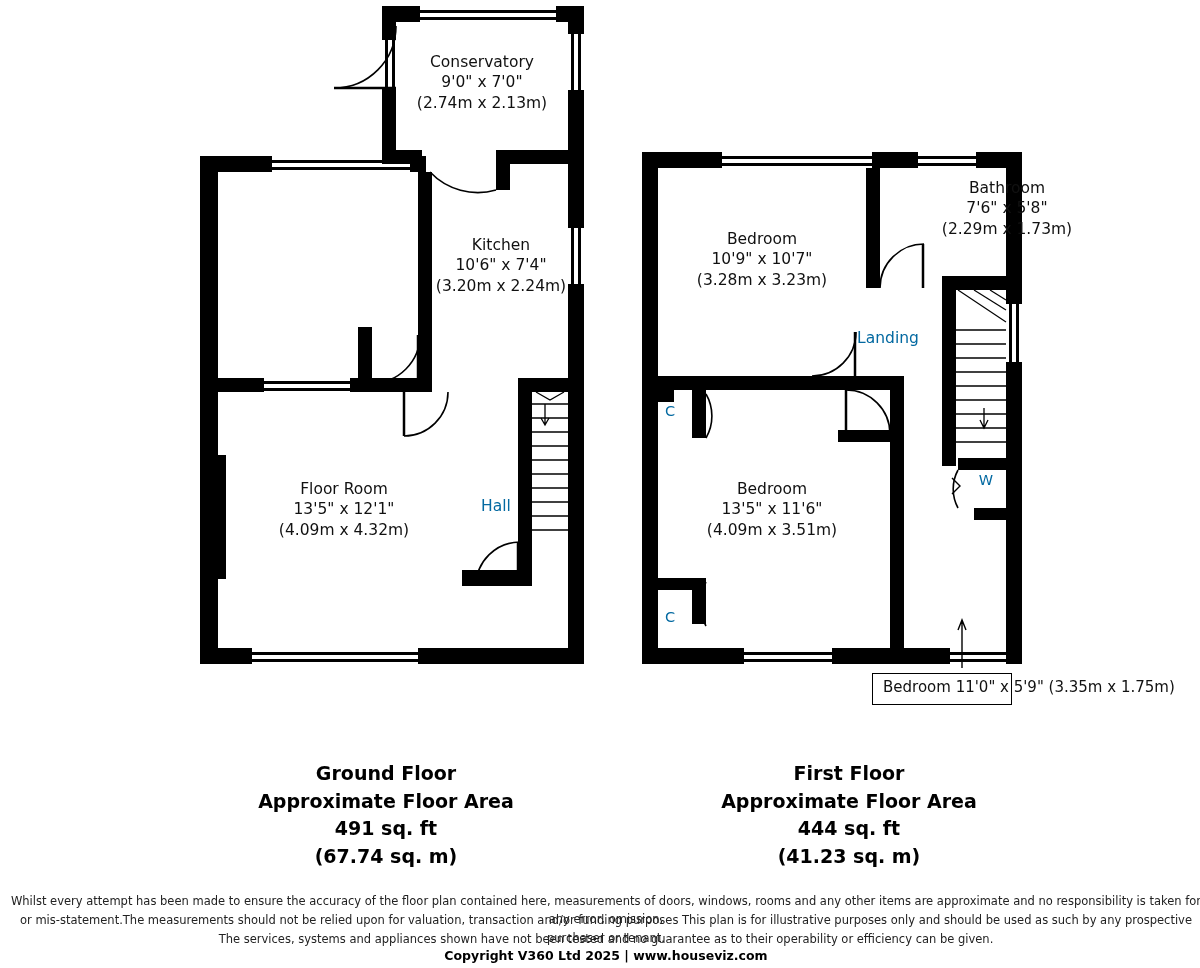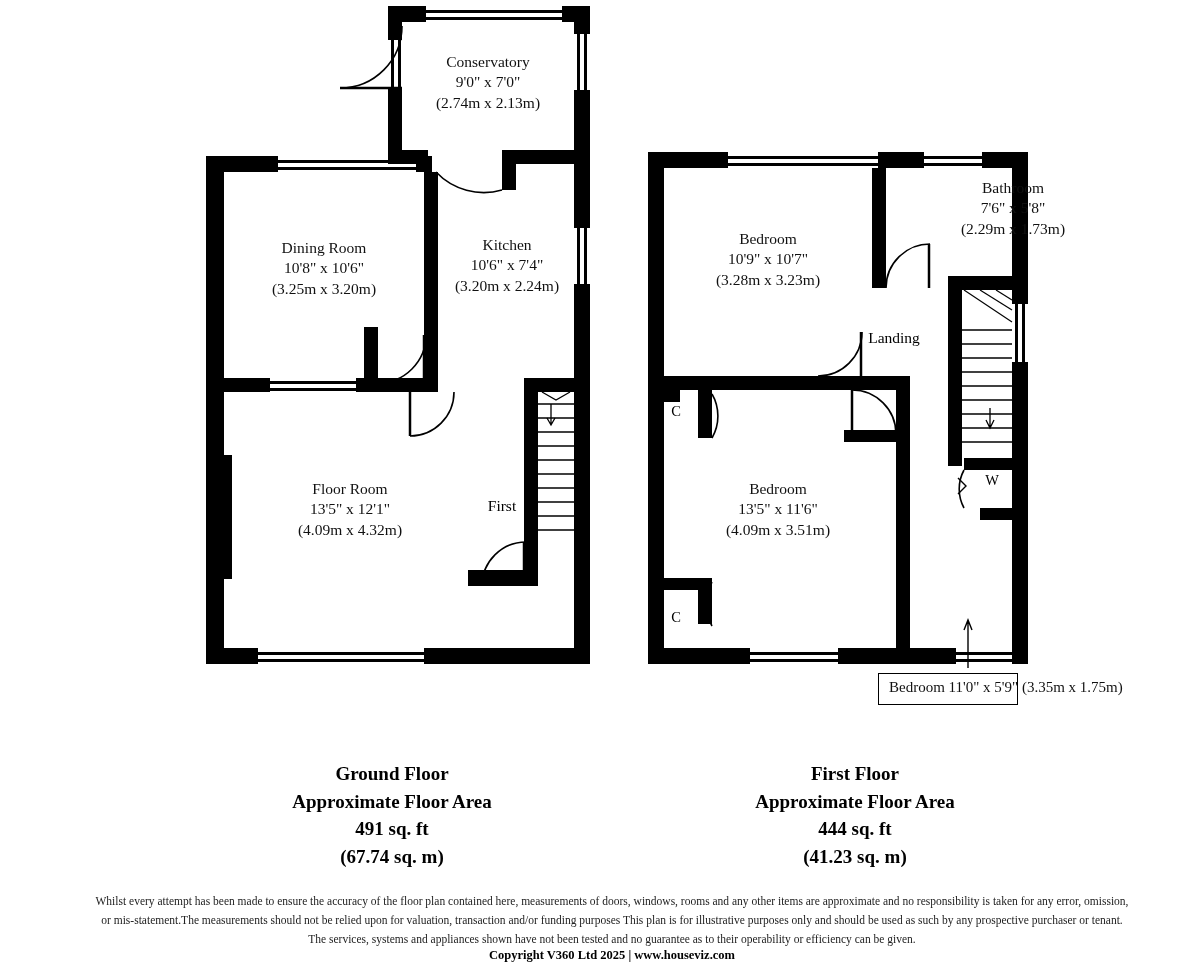--- a/index.html
+++ b/index.html
@@ -10,45 +10,44 @@
   body {
     width: 1200px;
     height: 968px;
     font-family: "DejaVu Sans", sans-serif;
     color: #000000;
     position: relative;
     overflow: hidden;
   }
   #plan {
     position: absolute;
-    left: 12px; top: 0;
+    left: 6px; top: 0;
     width: 1011px;
     height: 968px;
-    font-family: Liberation Serif, serif;
   }
   .wall {
     position: absolute;
     background: #000000;
   }
   .room-label {
     position: absolute;
     text-align: center;
     line-height: 1.32;
     font-size: 15.5px;
     color: #111111;
     white-space: nowrap;
   }
   .room-label .nm { display: block; }
   .room-label .d1 { display: block; }
   .room-label .d2 { display: block; }
   .small-label {
     position: absolute;
     font-size: 14px;
     text-align: center;
-    color: #000000;
+    color: #0369a1;
   }
   .boxed-label {
     position: absolute;
     border: 1.5px solid #000000;
     background: #ffffff;
     text-align: center;
     font-size: 15px;
     line-height: 1.32;
     padding: 4px 10px 6px 10px;
     color: #111111;
@@ -180,40 +179,35 @@
     <path d="M 530 392 L 544 400 L 558 392" stroke="#000" stroke-width="1.3" fill="none"></path>
     <path d="M 539 404 L 539 424 M 535 418 L 539 425 L 543 418" stroke="#000" stroke-width="1.3" fill="none"></path>
   </svg>
 
   <div class="room-label" style="left:376px; top:52px; width:200px;">
     <span class="nm">Conservatory</span>
     <span class="d1">9'0" x 7'0"</span>
     <span class="d2">(2.74m x 2.13m)</span>
   </div>
 
-  <div class="room-label" style="left:212px; top:238px; width:200px;">
-    <span class="nm">Dining Room</span>
-    <span class="d1">10'8" x 10'6"</span>
-    <span class="d2">(3.25m x 3.20m)</span>
-  </div>
 
   <div class="room-label" style="left:426px; top:235px; width:138px;">
     <span class="nm">Kitchen</span>
     <span class="d1">10'6" x 7'4"</span>
     <span class="d2">(3.20m x 2.24m)</span>
   </div>
 
   <div class="room-label" style="left:236px; top:479px; width:204px;">
     <span class="nm">Floor Room</span>
     <span class="d1">13'5" x 12'1"</span>
     <span class="d2">(4.09m x 4.32m)</span>
   </div>
 
   <div class="small-label" style="left:440px; top:497px; width:100px; font-size:15.5px;">
-    <span>First</span>
+    <span>Hall</span>
   </div>
 
   <div class="wall" style="left:636px; top:152px; width:80px; height:16px;"></div>
   <div class="wall" style="left:716px; top:156px; width:150px; height:3px;"></div>
   <div class="wall" style="left:716px; top:163px; width:150px; height:3px;"></div>
   <div class="wall" style="left:866px; top:152px; width:46px; height:16px;"></div>
   <div class="wall" style="left:912px; top:156px; width:58px; height:3px;"></div>
   <div class="wall" style="left:912px; top:163px; width:58px; height:3px;"></div>
   <div class="wall" style="left:970px; top:152px; width:46px; height:16px;"></div>
 

